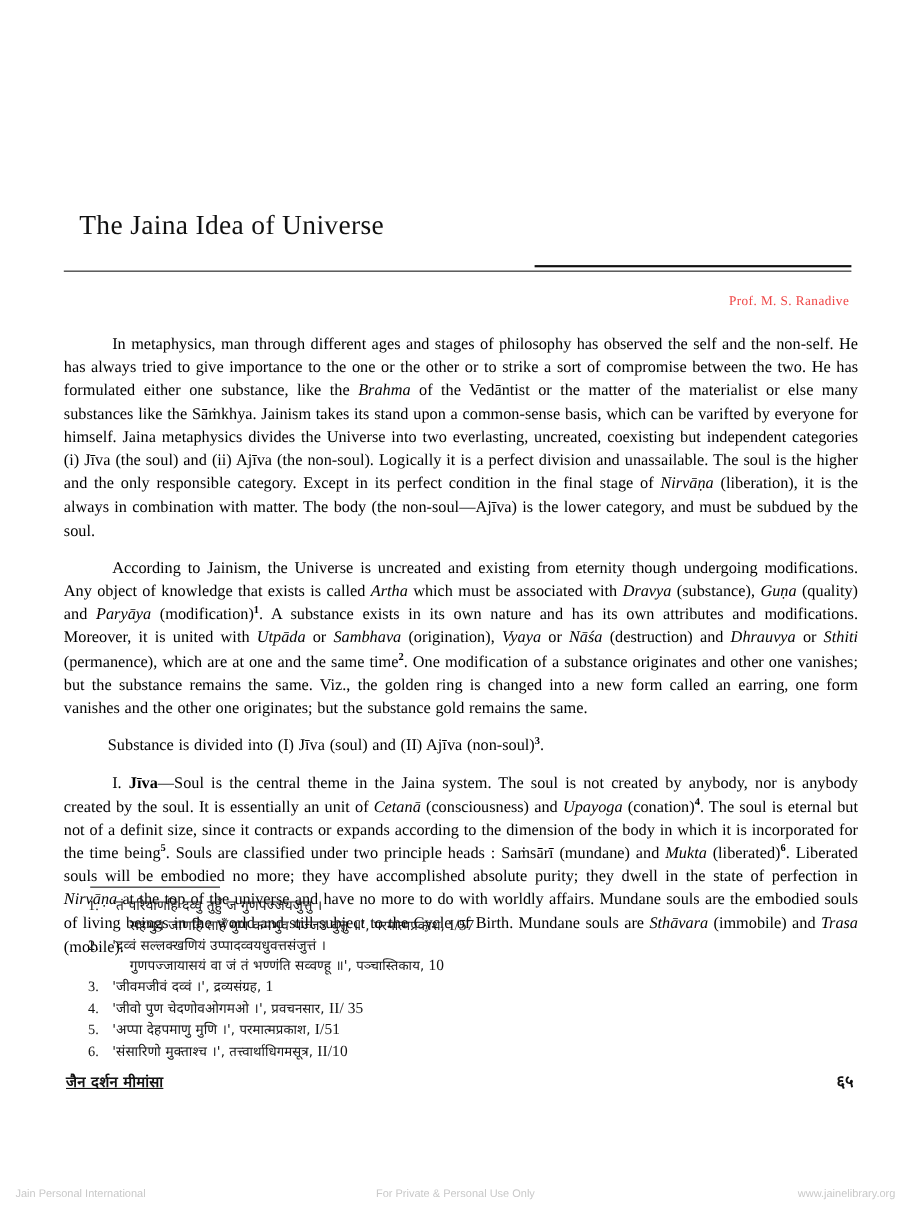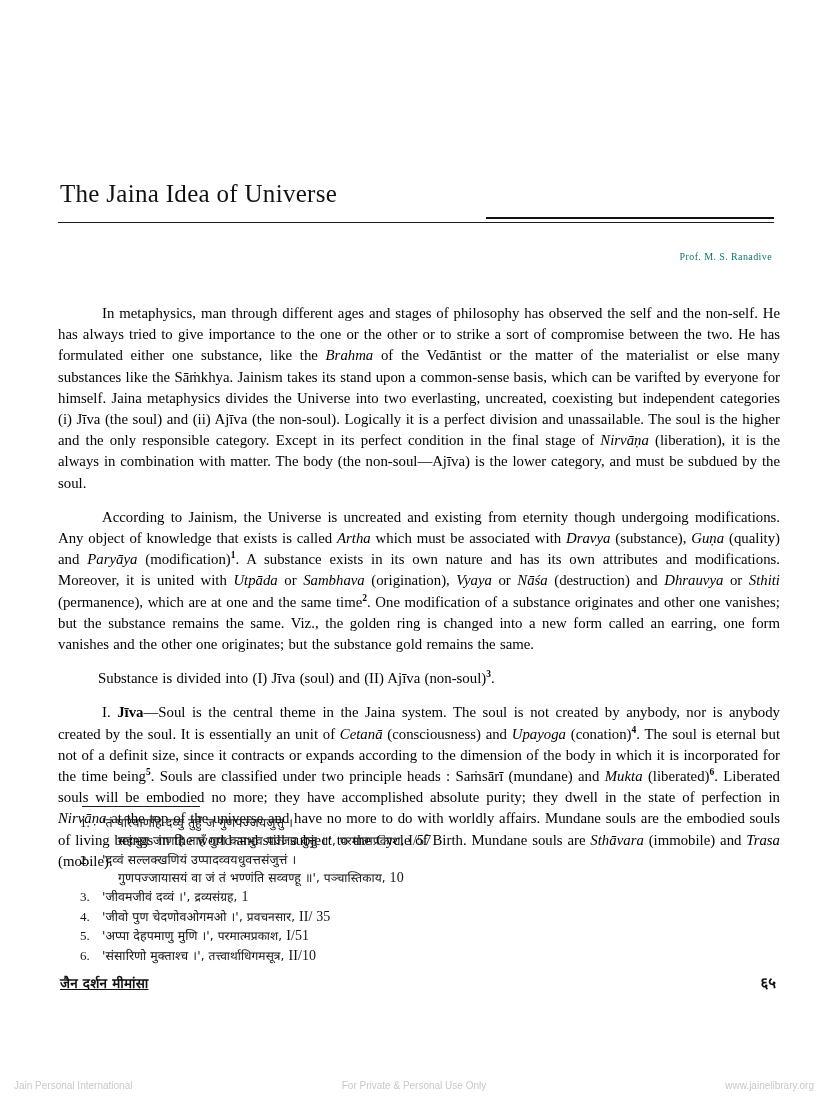--- a/index.html
+++ b/index.html
@@ -21,21 +21,21 @@
   .title-block {
     position: absolute;
     left: 58px;
     top: 180px;
     width: 716px;
   }
   .article-title {
     font-size: 25px;
     font-weight: normal;
     letter-spacing: 0.3px;
-    margin: 0;
+    margin: 12px;
     padding: 0 0 9px 2px;
     line-height: 1.1;
     color: #111111;
   }
   .rule-wrap {
     position: relative;
     height: 14px;
   }
   .rule-long {
     position: absolute;
@@ -48,25 +48,25 @@
   .rule-short {
     position: absolute;
     right: 0;
     top: 0px;
     width: 288px;
     height: 2.4px;
     background: #111111;
   }
   .byline {
     text-align: right;
-    font-size: 10px;
+    font-size: 12px;
     letter-spacing: 0.4px;
-    margin-top: 20px;
+    margin-top: 11px;
     padding-right: 2px;
-    color: #0f766e;
+    color: #ef4444;
   }
 
   
   .body-col {
     position: absolute;
     left: 58px;
     top: 303px;
     width: 722px;
   }
   p.para {

